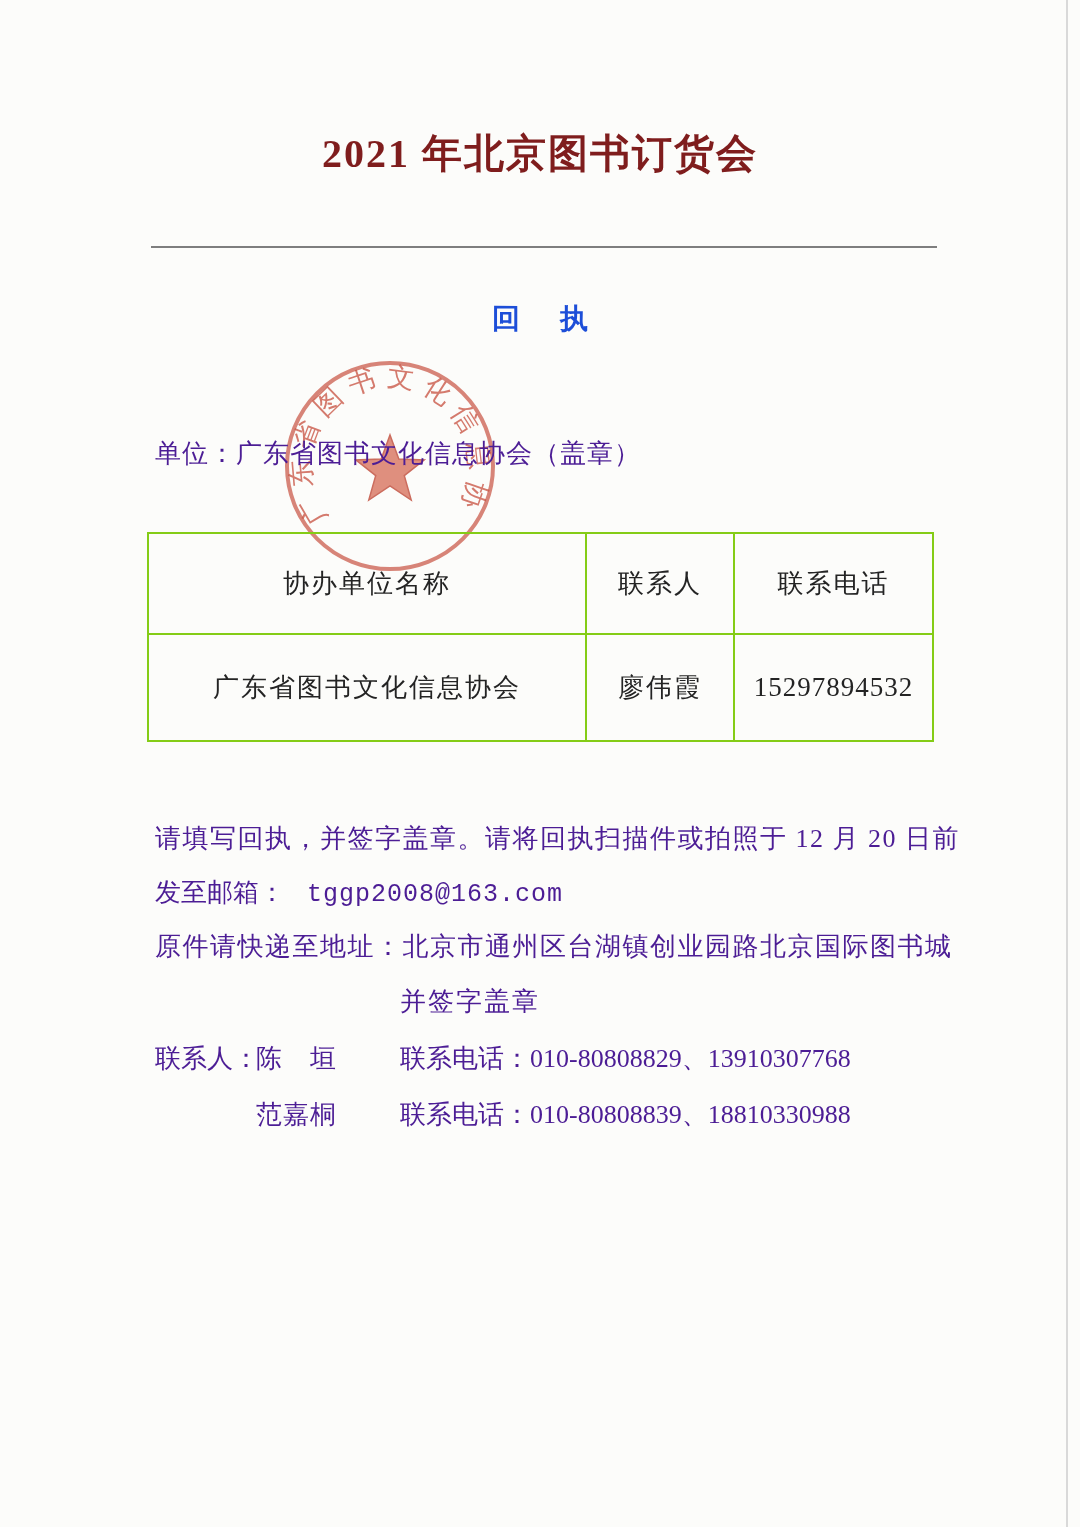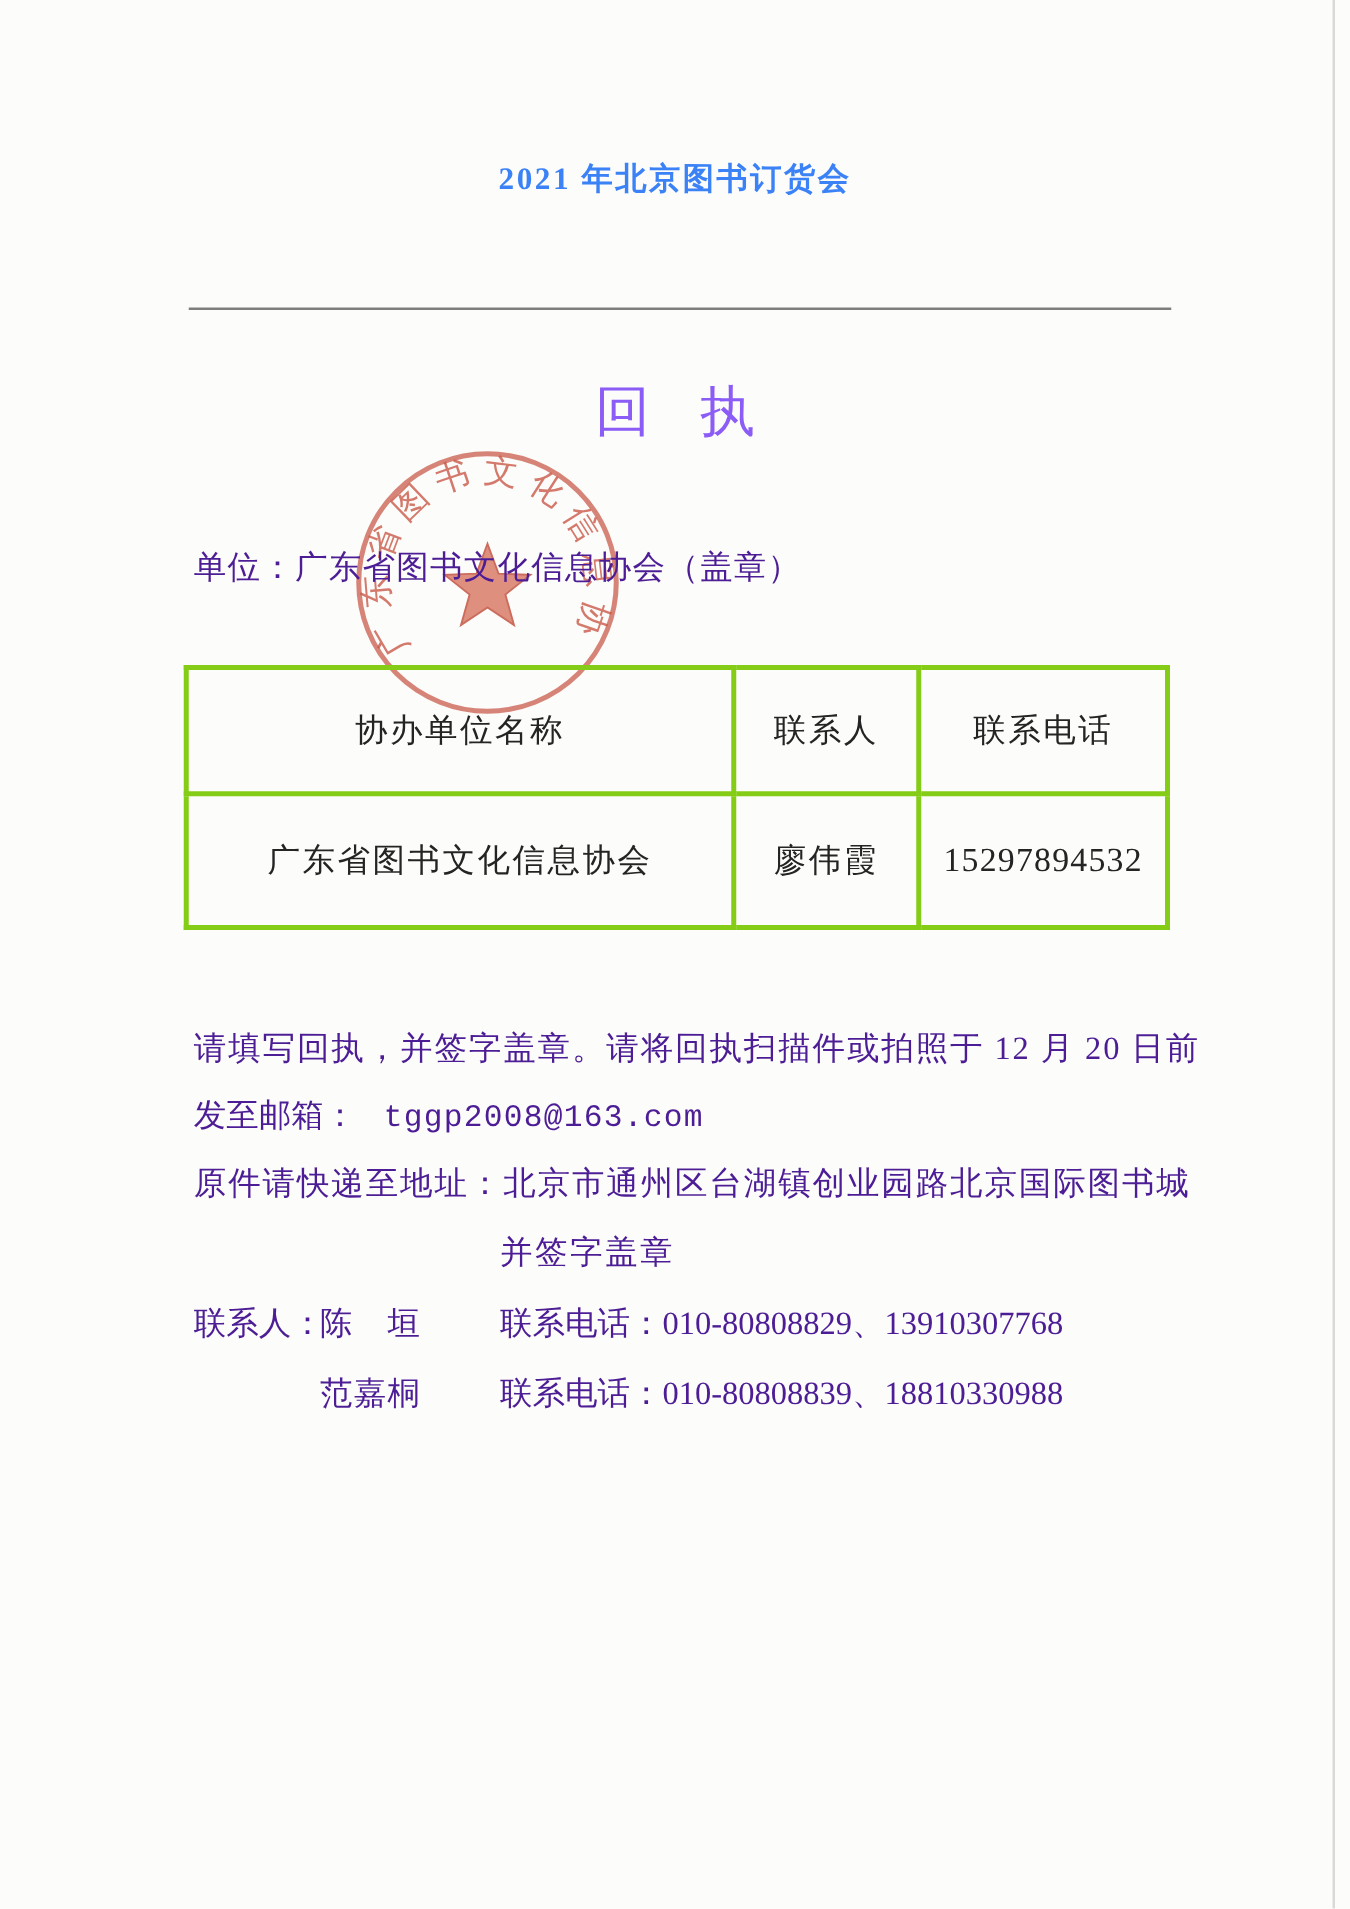--- a/index.html
+++ b/index.html
@@ -8,47 +8,47 @@
     width:1080px;height:1527px;
     margin:0 auto;
     background:#fcfcfa;
     overflow:hidden;
     font-family:"Liberation Serif","DejaVu Serif",serif;
     color:#222222;
   }
   .abs{position:absolute;}
   .centered{left:0;width:1080px;text-align:center;}
   .title{
-    font-size:25px;font-weight:700;letter-spacing:2px;
-    color:#3b82f6;white-space:nowrap;
+    font-size:40px;font-weight:700;letter-spacing:2px;
+    color:#7f1d1d;white-space:nowrap;
   }
   .title1{top:126px;}
   .title2{top:176px;}
   .rule{
     top:246px;left:151px;width:786px;height:2px;
     background:#7e7e7e;
   }
   .heading{
-    top:300px;font-size:44px;font-weight:400;color:#8b5cf6;
+    top:300px;font-size:28px;font-weight:700;color:#1d4ed8;
   }
   .heading .hgap{display:inline-block;width:40px;}
   .stamp{
     left:280px;top:358px;
     mix-blend-mode:multiply;
   }
   .bodyline{font-size:26px;white-space:nowrap;color:#4c1d95;}
   .unit-line{left:155px;top:436px;letter-spacing:1px;}
   .date-line{left:155px;top:494px;letter-spacing:1px;}
   table.grid{
     position:absolute;left:147px;top:532px;
     border-collapse:collapse;table-layout:fixed;
     width:785px;
   }
   table.grid th,table.grid td{
-    border:4px solid #84cc16;
+    border:2px solid #84cc16;
     text-align:center;vertical-align:middle;
     font-weight:400;color:#242424;
     padding:0;
   }
   tr.hdr{height:101px;}
   tr.row{height:107px;}
   .cell-cjk{font-size:26px;letter-spacing:2px;}
   .cell-num{font-size:27px;letter-spacing:1px;margin-top:48px;}
   .note1{left:155px;top:821px;letter-spacing:1.5px;}
   .email-line{left:155px;top:875px;}

